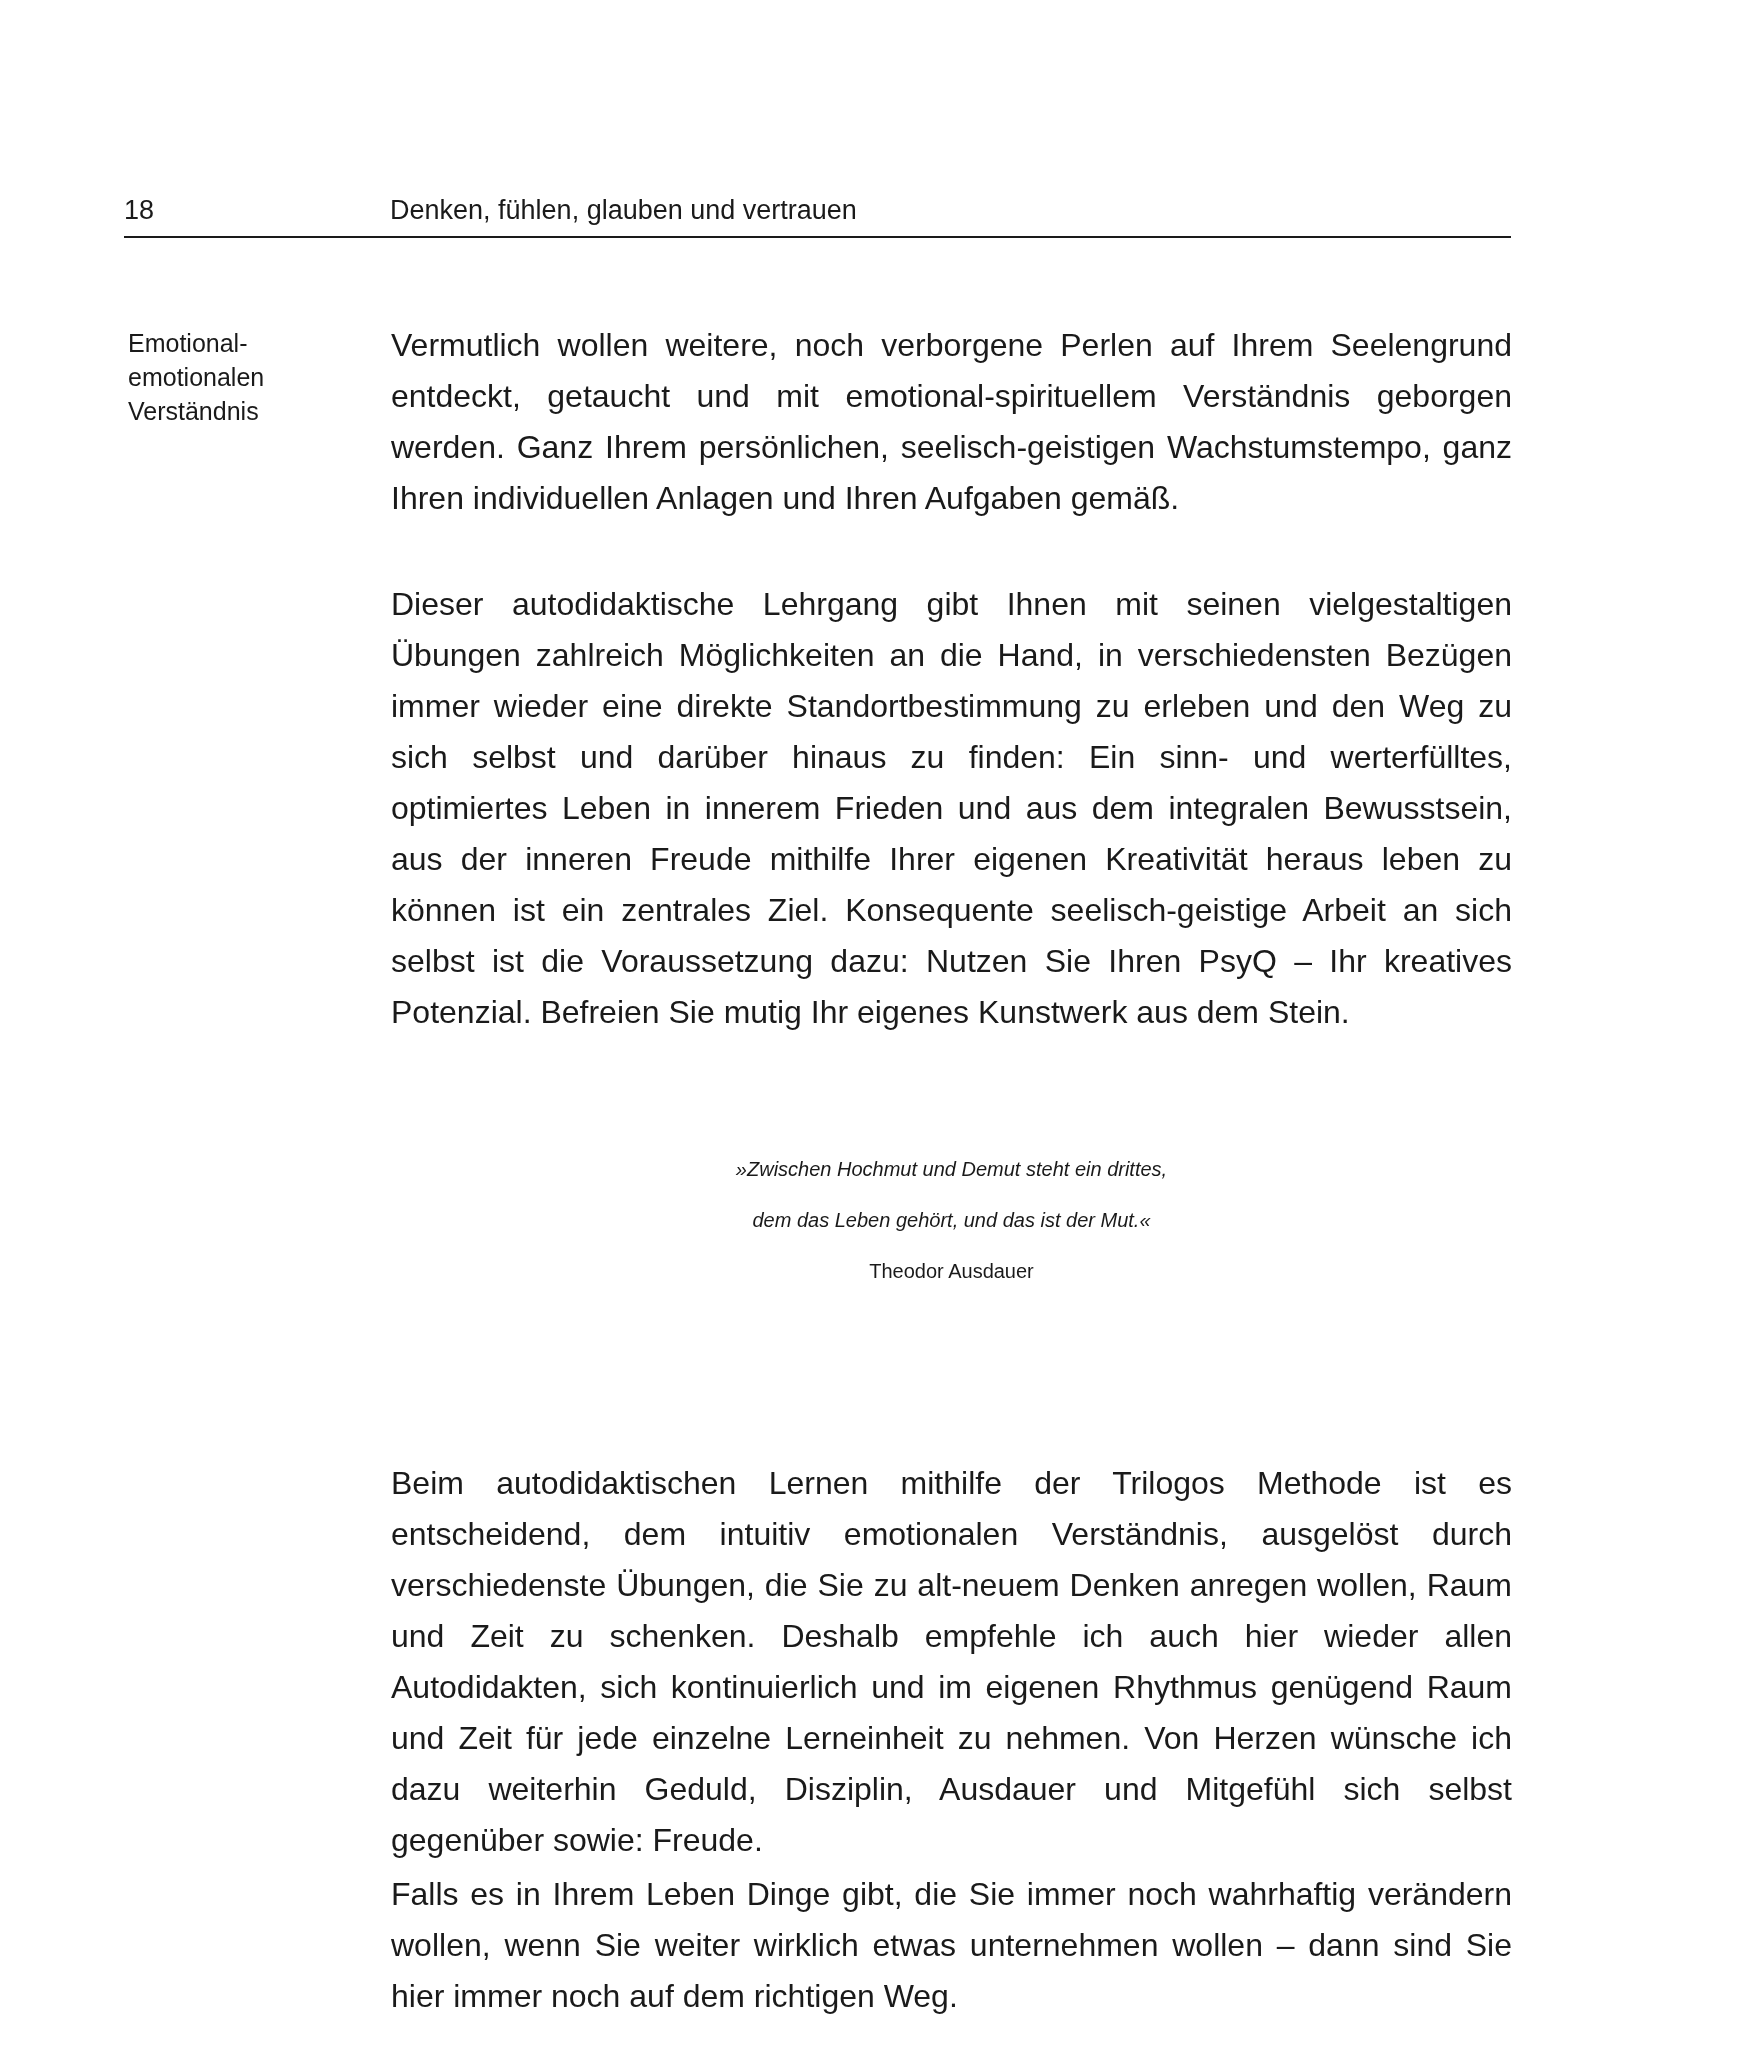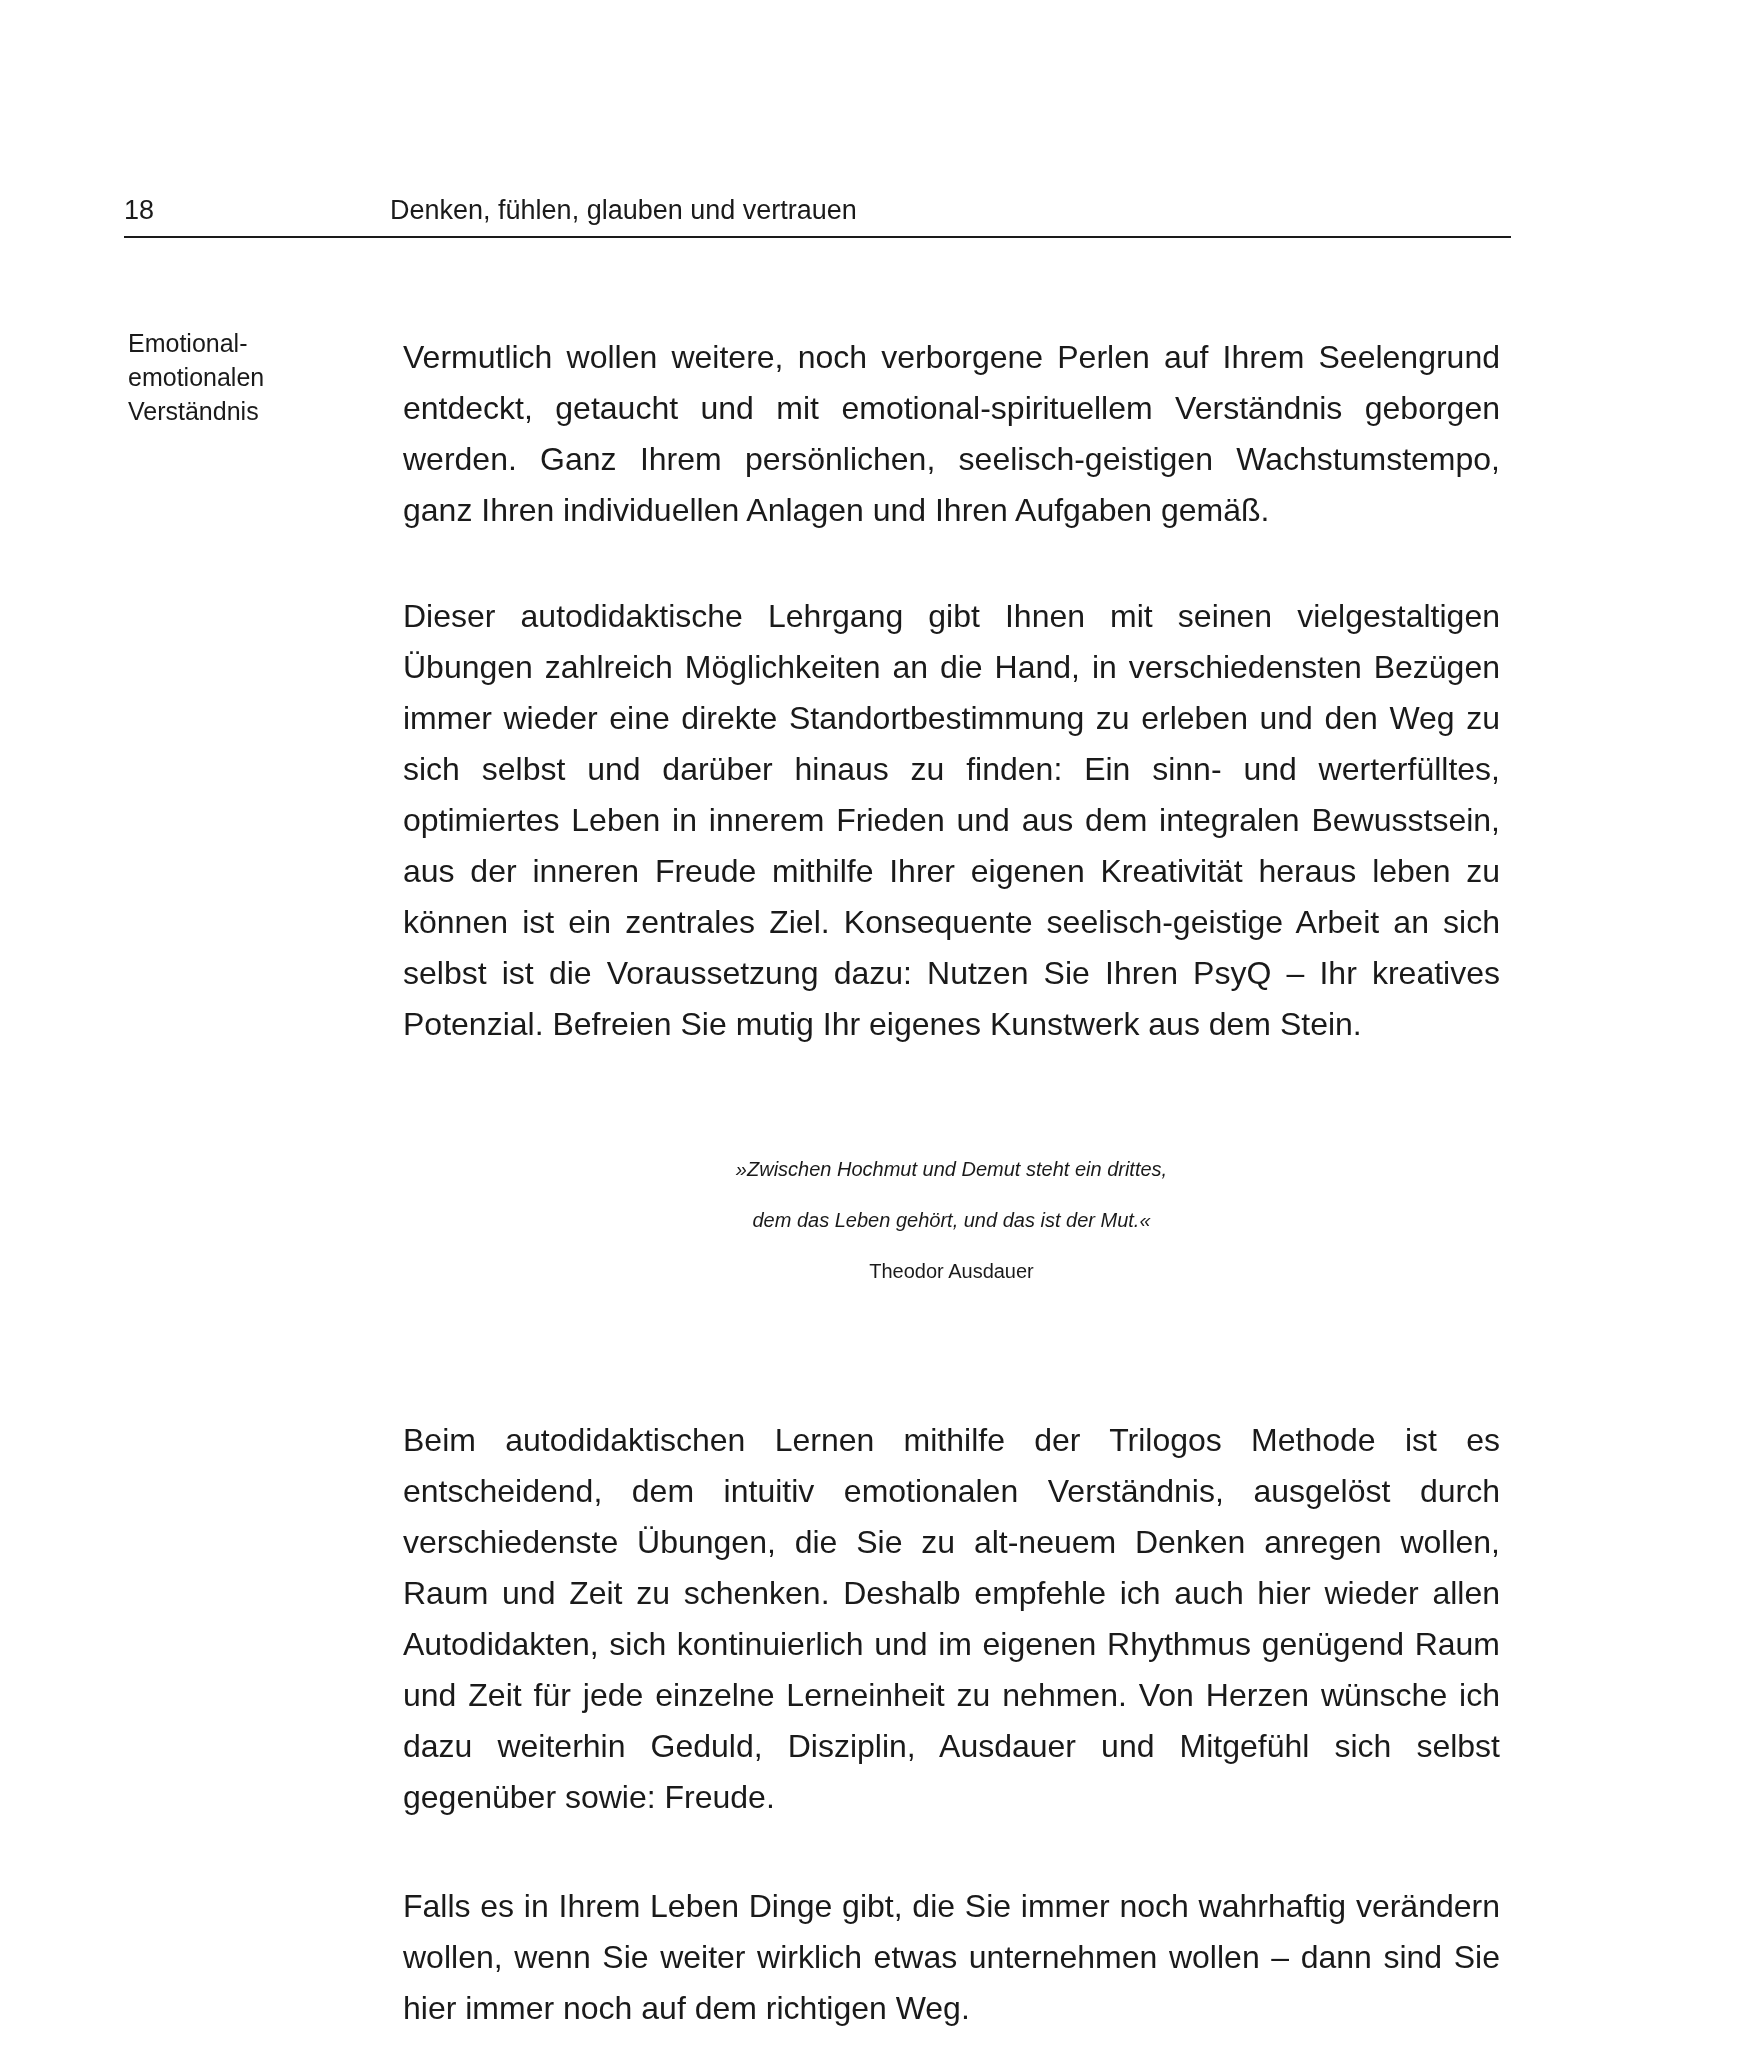--- a/index.html
+++ b/index.html
@@ -5,24 +5,24 @@
   html, body { margin:0; padding:0; background:#ffffff; }
   body { width:1757px; height:2441px; position:relative; overflow:hidden; color:#1a1a1a;
          font-family:"Liberation Sans", sans-serif; }
   .running-head { position:absolute; left:124px; top:194px; width:1387px; height:41px; }
   .page-num { position:absolute; left:0; top:0; font-size:27px; line-height:33px; }
   .head-title { position:absolute; left:266px; top:0; font-size:27px; line-height:33px; }
   .rule { position:absolute; left:124px; top:236px; width:1387px; height:1.7px; background:#1a1a1a; }
   .margin-note { position:absolute; left:128px; top:326px; width:149px; font-size:25px; line-height:34px; }
   .margin-note div { white-space:nowrap; }
   .body { position:absolute; left:391px; width:1121px; font-size:32px; line-height:51px; }
-  .body p { margin:12px; text-align:justify; hyphens:manual; }
+  .body p { margin:0; text-align:justify; hyphens:manual; }
   .p1 { top:320px; }
   .p2 { top:579px; }
-  .p3 { top:1403px; }
+  .p3 { top:1458px; }
   .p4 { top:1869px; }
   .quote { position:absolute; left:391px; width:1121px; top:1144px; text-align:center; font-size:20px; line-height:51px; }
   .quote .q { font-style:italic; }
 </style>
 </head>
 <body>
 
 <div class="running-head">
   <span class="page-num">18</span>
   <span class="head-title">Denken, fühlen, glauben und vertrauen</span>

